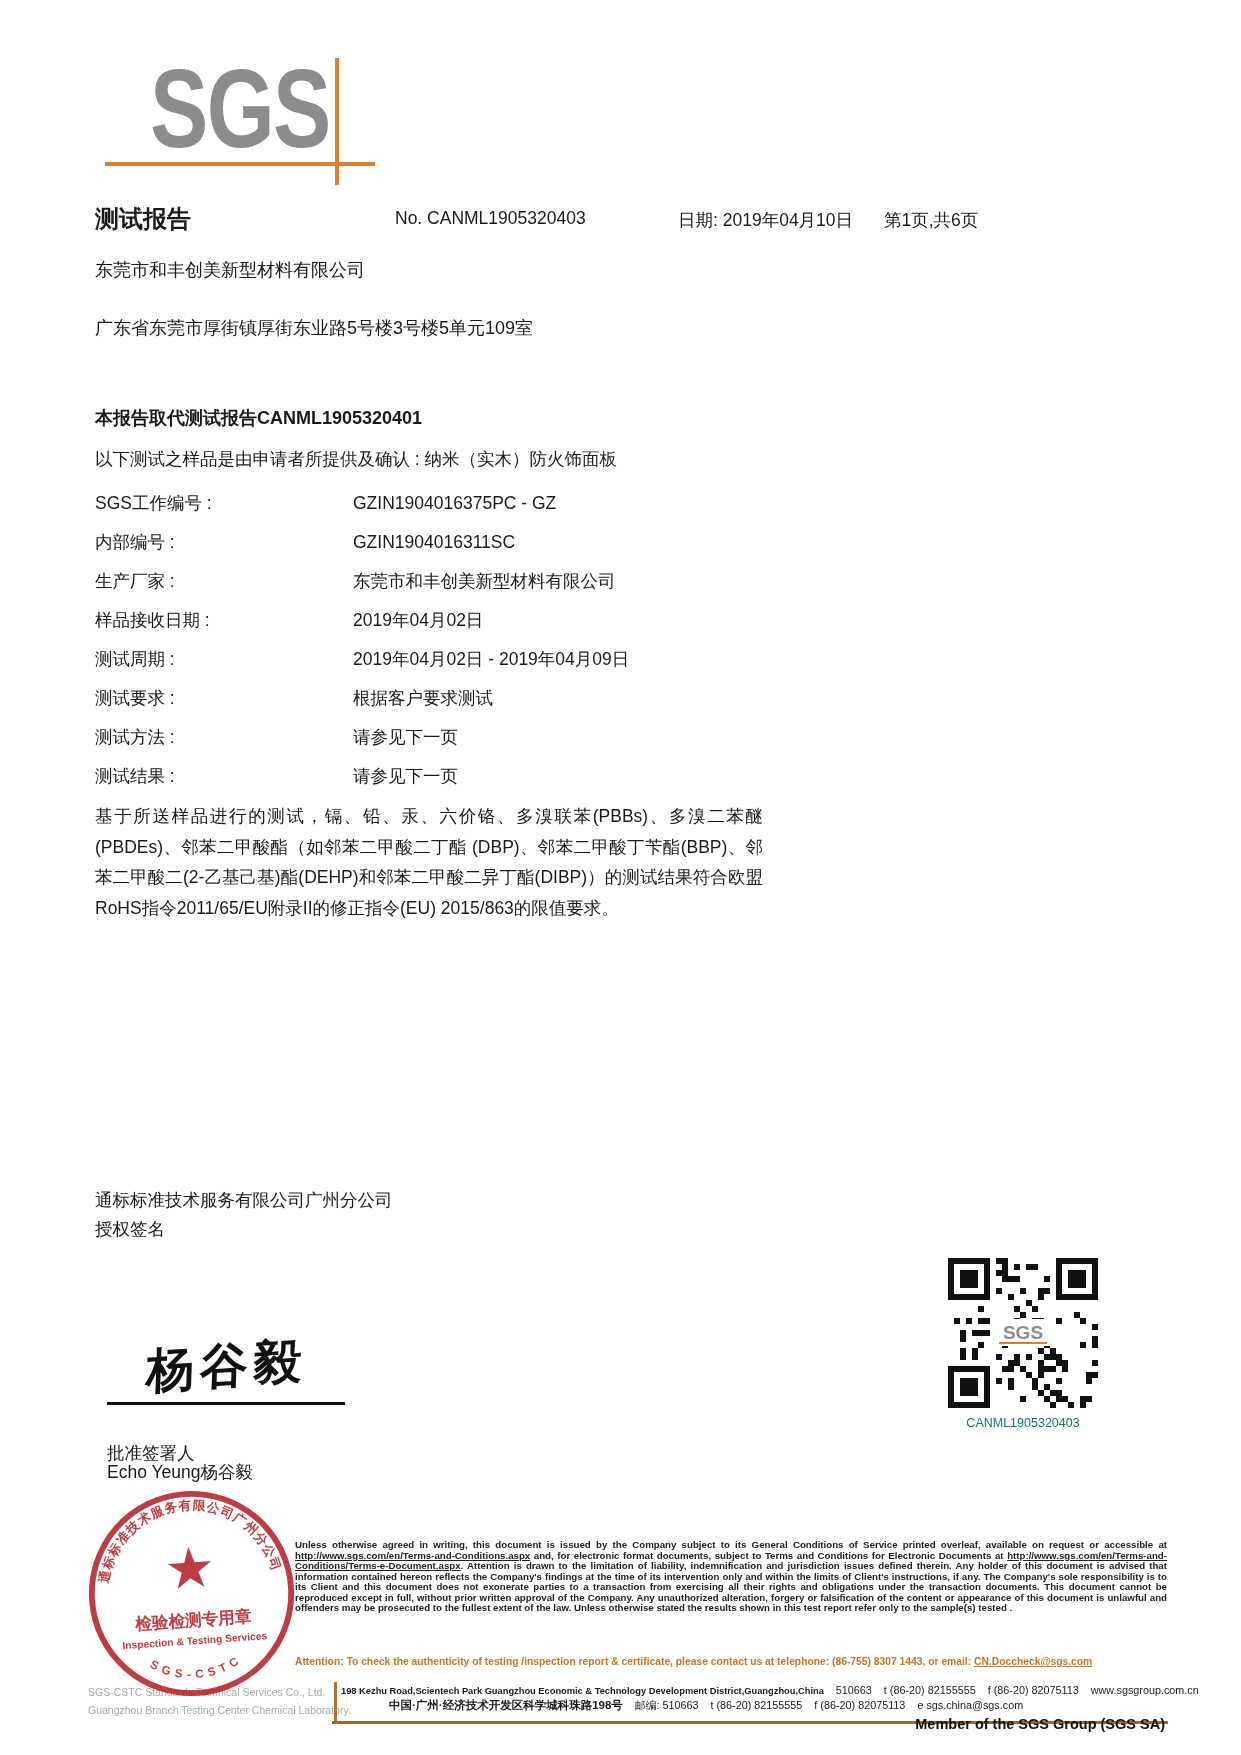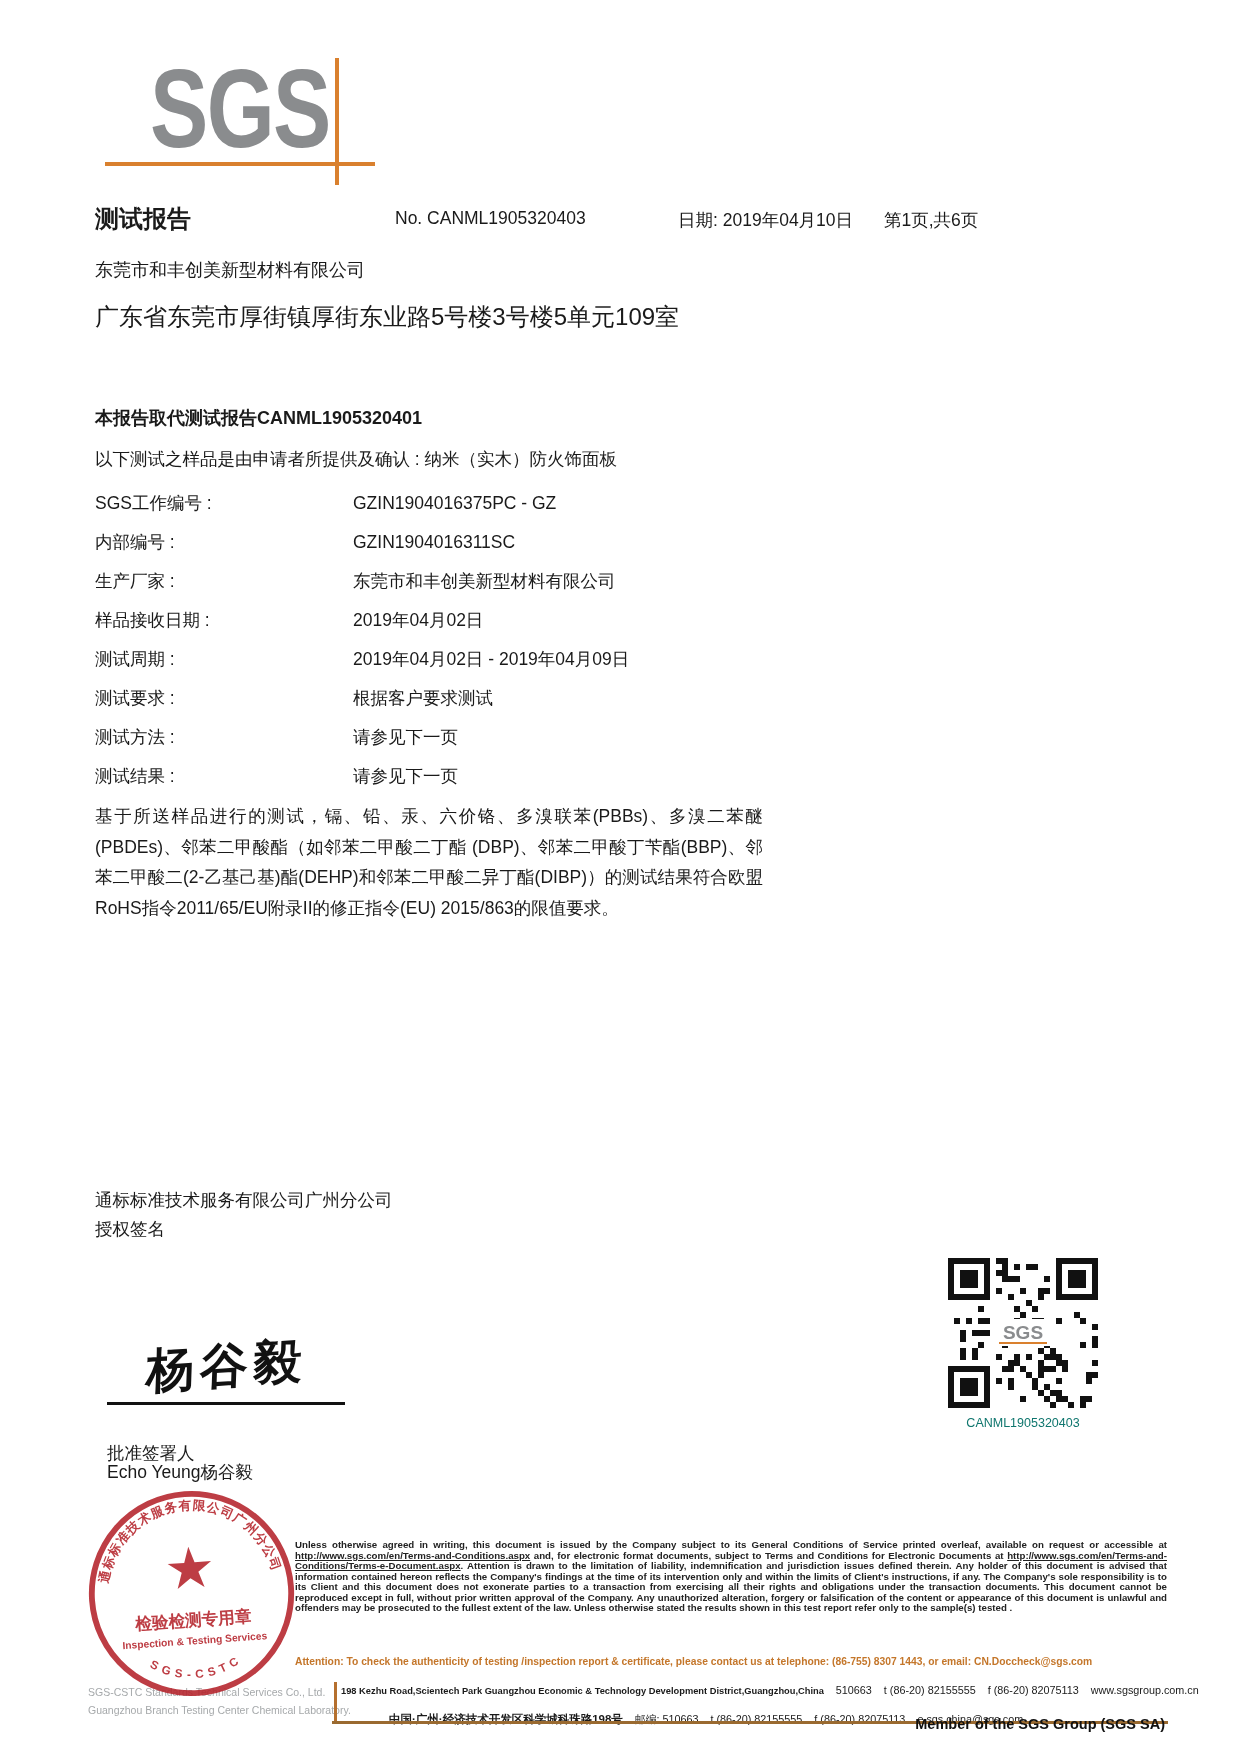--- a/index.html
+++ b/index.html
@@ -13,21 +13,21 @@
   .logo-hline{position:absolute;left:105px;top:162px;width:270px;height:4px;background:#d9802e;}
   .logo-vline{position:absolute;left:335px;top:58px;width:4px;height:127px;background:#d9802e;}
 
   
   .report-title{position:absolute;left:95px;top:203px;font-size:24px;font-weight:bold;}
   .report-no{position:absolute;left:395px;top:208px;font-size:17.5px;text-align:right;}
   .report-date{position:absolute;left:678px;top:208px;font-size:17.5px;text-align:center;}
   .report-pages{position:absolute;left:884px;top:208px;font-size:17.5px;}
 
   .applicant-name{position:absolute;left:95px;top:258px;font-size:18px;}
-  .applicant-address{position:absolute;left:95px;top:301px;font-size:24px;}
+  .applicant-address{position:absolute;left:95px;top:316px;font-size:18px;}
 
   .main{position:absolute;left:95px;top:406px;width:940px;}
   .replacement{font-weight:bold;font-size:18px;margin:0 0 17px 0;}
   .samplenote{font-size:17.5px;margin:0 0 17px 0;}
   .frow{display:flex;font-size:17.5px;line-height:30px;margin-bottom:9px;gap:8px;}
   .flabel{width:250px;flex:none;}
   .fvalue{flex:1;}
   .frow.gap{margin-top:8px;}
   .conclusion-row{display:flex;font-size:17.5px;line-height:30.5px;margin-top:10px;}
   .conclusion-text{width:668px;text-align:justify;}
@@ -43,27 +43,27 @@
   
   .qr-wrap{position:absolute;left:948px;top:1258px;width:150px;}
   .qr-label{margin-top:4px;width:150px;text-align:center;font-size:12.5px;color:#0f766e;}
 
   
   .legal-block{position:absolute;left:295px;top:1540px;width:872px;font-size:9.7px;
                line-height:1.09;text-align:justify;font-weight:bold;color:#222;}
   .legal-block .u{text-decoration:underline;}
   .attention-block{position:absolute;left:295px;top:1656px;width:872px;font-size:10.3px;
                    line-height:1.18;font-weight:bold;color:#c4762a;}
-  .attention-block .u{}
+  .attention-block .u{text-decoration:underline;}
   .addr-block{position:absolute;left:341px;top:1684px;width:826px;}
   .addr-row{display:flex;align-items:baseline;gap:12px;white-space:nowrap;}
   .addr-row .addr-en{font-size:9.3px;font-weight:bold;}
   .addr-row .addr-cn{font-size:11.5px;font-weight:bold;}
   .addr-row span{font-size:10.8px;}
-  .addr-row+.addr-row{margin-top:16px;padding-left:48px;}
+  .addr-row+.addr-row{margin-top:2px;padding-left:48px;}
   .vrule{position:absolute;left:334px;top:1682px;width:3px;height:41px;background:#b5702f;}
   .hrule{position:absolute;left:332px;top:1721px;width:836px;height:3px;background:#9a6a30;}
   .gray-co-1{position:absolute;left:88px;top:1686px;font-size:10.5px;color:#a6a9ab;}
   .gray-co-2{position:absolute;left:88px;top:1704px;font-size:10.5px;color:#a6a9ab;}
   .member{position:absolute;right:76px;top:1716px;font-size:14.5px;font-weight:bold;color:#111;}
 
   .stamp{position:absolute;left:84px;top:1486px;width:215px;height:215px;opacity:.88;
          transform:rotate(-4deg);}
 </style>
 </head>

